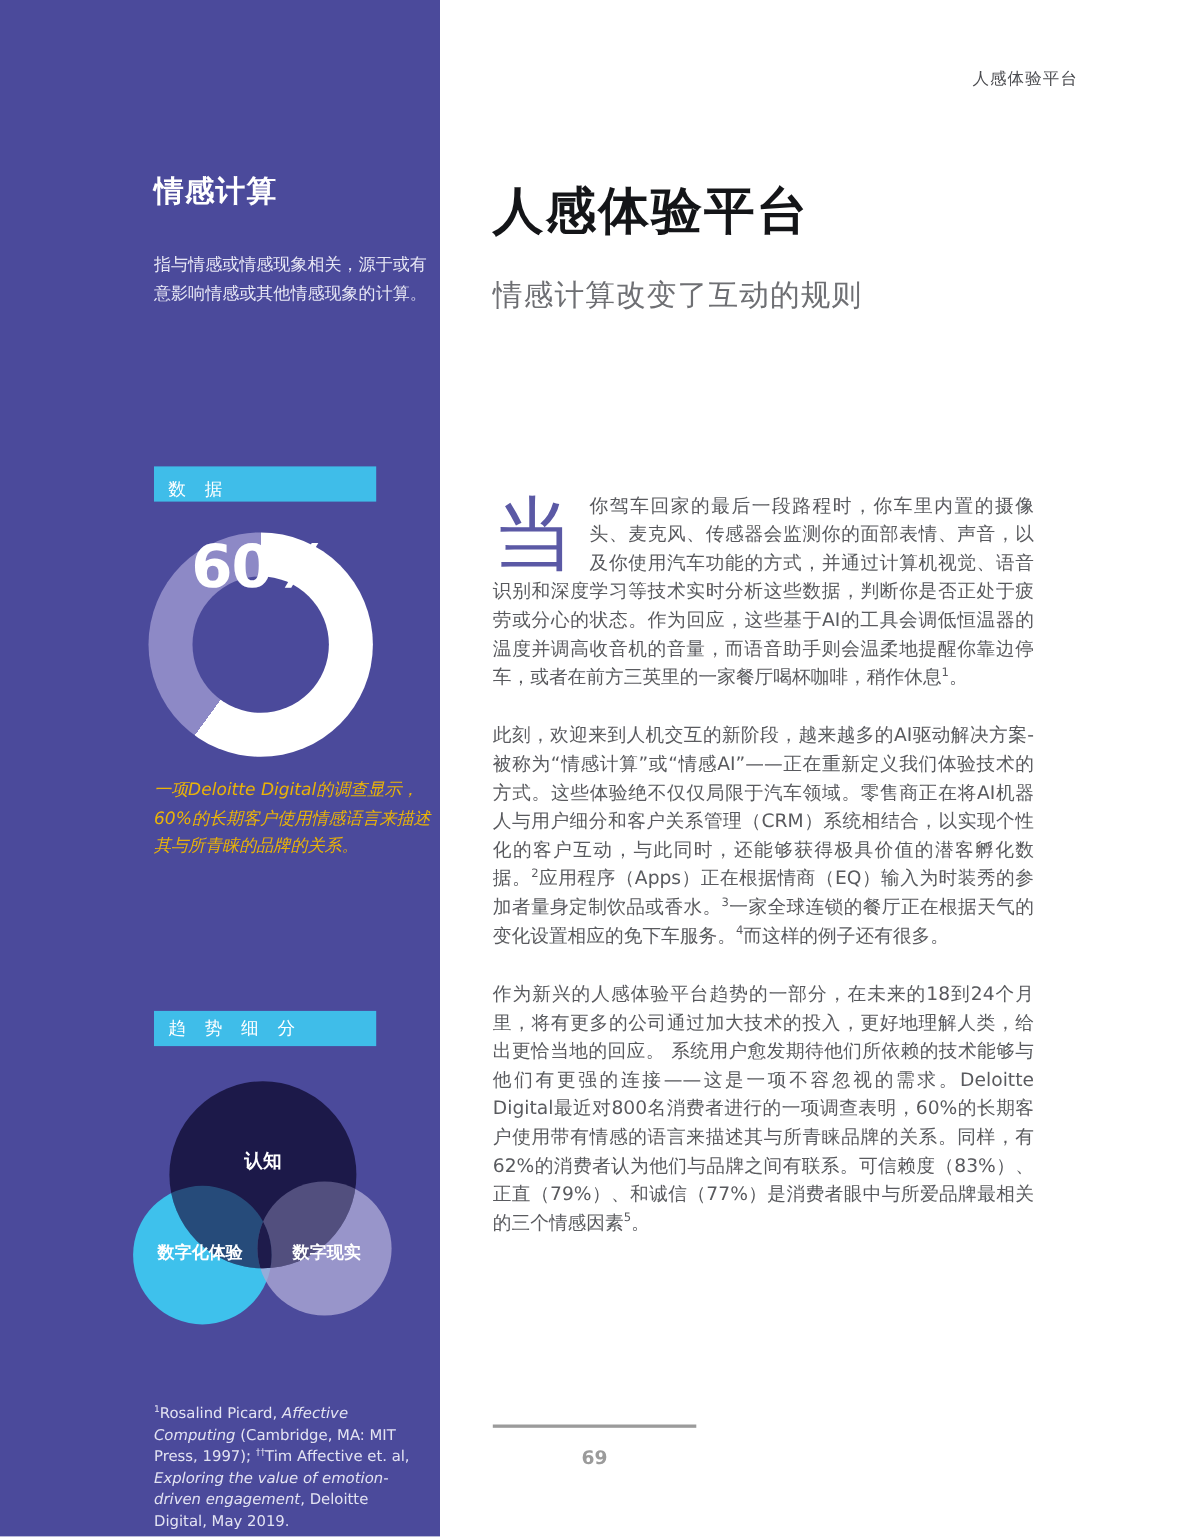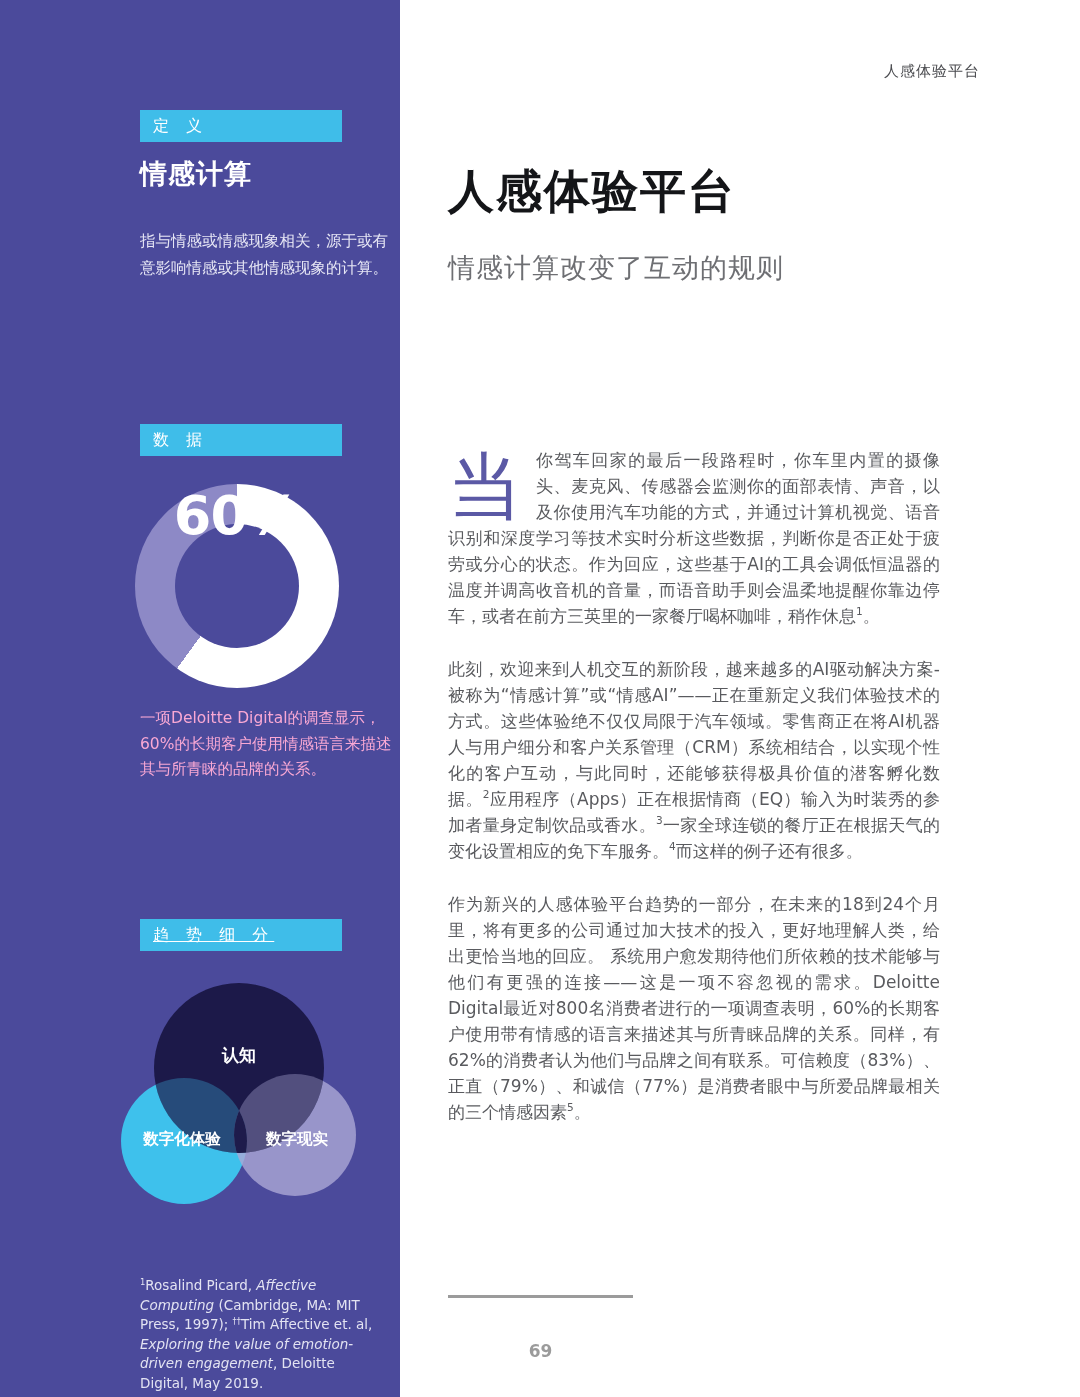--- a/index.html
+++ b/index.html
@@ -9,38 +9,38 @@
     font-family:"DejaVu Sans","Liberation Sans",sans-serif; overflow:hidden;
   }
   
   .sidebar { position:absolute; left:0; top:0; width:400px; height:1397px; background:#4B4A9B; }
   .tag {
     position:absolute; left:140px; width:202px; height:32px; background:#3FBDE9;
     color:#ffffff; font-size:16px; letter-spacing:6px; display:flex; align-items:center;
     padding-left:13px; font-weight:500;
   }
   .tag-def   { top:110px; }
-  .tag-data  { top:424px; }
-  .tag-trend { top:919px;text-decoration:underline; }
+  .tag-data  { top:424px;align-items:flex-end; }
+  .tag-trend { top:919px; }
   .term { position:absolute; left:140px; top:156px; color:#ffffff; font-size:27px; font-weight:700; letter-spacing:1px;font-family:Liberation Mono, monospace; }
   .def-body {
     position:absolute; left:140px; top:228px; width:252px;
     color:#E7E7F5; font-size:15.5px; line-height:1.72;font-family:Liberation Serif, serif;
   }
   
   .donut {
     position:absolute; left:135px; top:484px; width:204px; height:204px; border-radius:50%;
     background:conic-gradient(#ffffff 0deg 216deg, #8D89C6 216deg 360deg);
     display:flex; align-items:flex-start; justify-content:center;
   }
   .donut::before { content:""; position:absolute; inset:40px; border-radius:50%; background:#4B4A9B; }
   .donut-stat { position:relative; color:#ffffff; font-size:54px; font-weight:700; letter-spacing:-1px; }
   .data-caption {
     position:absolute; left:140px; top:706px; width:258px;
-    color:#f9a8d4; font-size:15.5px; line-height:1.65;
+    color:#eab308; font-size:15.5px; line-height:1.65;font-style:italic;
   }
   
   .venn { position:absolute; left:105px; top:975px; }
   .venn text { font-family:"DejaVu Sans","Liberation Sans",sans-serif; font-weight:700; fill:#ffffff; }
   
   .footnote {
     position:absolute; left:140px; top:1276px; width:238px;
     color:#E3E3F2; font-size:13.5px; line-height:1.45;
   }
   .footnote i { font-style:italic; }
@@ -60,33 +60,30 @@
     color:#595a5e; font-size:17px; line-height:26px; text-align:justify;
   }
   .article p { margin:0 0 27px 0; }
   .dropcap {
     float:left; font-size:74px; line-height:70px; height:72px;
     color:#5B59A5; font-weight:500; margin:4px 14px 0 0;
   }
   .footer-rule { position:absolute; left:448px; top:1295px; width:185px; height:3px; background:#9b9b9b; }
   .page-number {
     position:absolute; left:448px; top:1316px; width:185px; text-align:center;
-    color:#9b9b9b; font-size:17px; font-weight:600;margin-top:25px;
+    color:#9b9b9b; font-size:17px; font-weight:600;
   }
 </style>
 </head>
 <body>
 
 <div class="page">
 
   <div class="sidebar">
 
-    <div class="tag tag-def">
-      <span>定 义</span>
-    </div>
     <div class="term">情感计算</div>
     <div class="def-body">指与情感或情感现象相关，源于或有意影响情感或其他情感现象的计算。</div>
 
     <div class="tag tag-data">
       <span>数 据</span>
     </div>
     <div class="donut">
       <span class="donut-stat">60%</span>
     </div>
     <div class="data-caption">一项Deloitte Digital的调查显示，60%的长期客户使用情感语言来描述其与所青睐的品牌的关系。</div>

